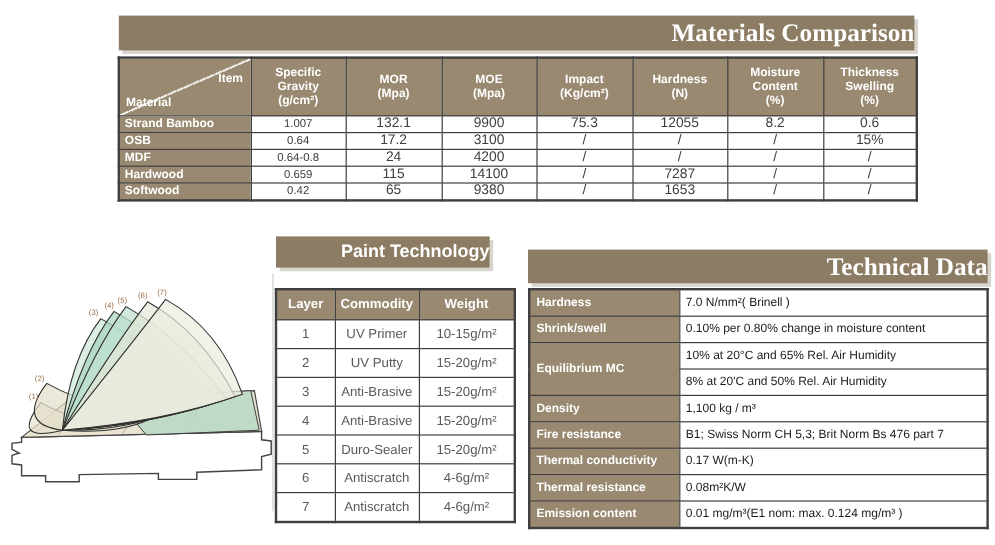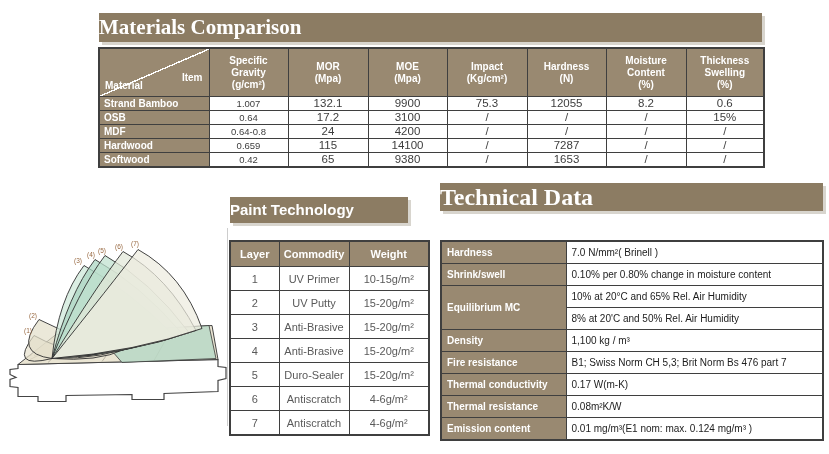--- a/index.html
+++ b/index.html
@@ -1,40 +1,40 @@
 <!DOCTYPE html>
 <html><head>
 <meta charset="utf-8">
 <style>
   html,body{margin:0;padding:0;background:#fff;}
   #slide{position:relative;width:829px;height:454px;background:#fff;overflow:hidden;
          font-family:"Liberation Sans",sans-serif;}
 
   
-  .bar{position:absolute;color:#fff;text-align:left;background:#8C7C63;
+  .bar{position:absolute;color:#fff;text-align:right;background:#8C7C63;
        box-shadow:3px 3px 0 0 #d8d5ce;}
   .bar.serif{font-family:"Liberation Serif",serif;font-weight:bold;}
   #mat-title{left:99px;top:13px;width:663px;height:29px;line-height:29px;font-size:21px;}
   #paint-title{left:230px;top:197px;width:178px;height:26px;line-height:26px;
                font-size:15px;font-weight:bold;}
-  #tech-title{left:440px;top:183px;width:383px;height:28px;line-height:28px;font-size:24px;}
+  #tech-title{left:440px;top:208px;width:383px;height:28px;line-height:28px;font-size:21px;}
 
   table{border-collapse:collapse;table-layout:fixed;}
   table,td,th{border:1px solid #3f3f3f;}
   table{border:2px solid #3f3f3f;}
 
   
   #mat-table{position:absolute;left:98px;top:47px;width:665px;}
   #mat-table th.mc-th{background:#998971;color:#fff;font-size:10px;font-weight:bold;
       line-height:12px;white-space:pre-line;height:45px;vertical-align:middle;padding:0 2px;}
   #mat-table th.corner{background:
       linear-gradient(to bottom right, rgba(0,0,0,0) 49.3%, #fff 49.3%, #fff 50.9%, rgba(0,0,0,0) 50.9%),
       #998971;position:relative;height:45px;}
   #mat-table th.corner span{position:absolute;color:#fff;font-size:10px;font-weight:bold;}
-  #mat-table th.corner .c-top{top:23px;right:6px;padding-left:48px;}
+  #mat-table th.corner .c-top{top:11px;right:6px;padding-left:48px;}
   #mat-table th.corner .c-bottom{bottom:5px;left:5px;}
   #mat-table th.row-label{background:#998971;color:#fff;font-size:10px;font-weight:bold;
       text-align:left;padding:0 16px 0 4px;height:13px;line-height:13px;}
   #mat-table td{background:#fff;color:#3d3d3d;text-align:center;font-size:11.5px;
       height:13px;line-height:13px;padding:0;}
   #mat-table td.sg{font-size:9.5px;}
 
   
   #paint-table{position:absolute;left:229px;top:240px;width:200px;}
   #paint-table th{background:#998971;color:#fff;font-size:11px;font-weight:bold;

